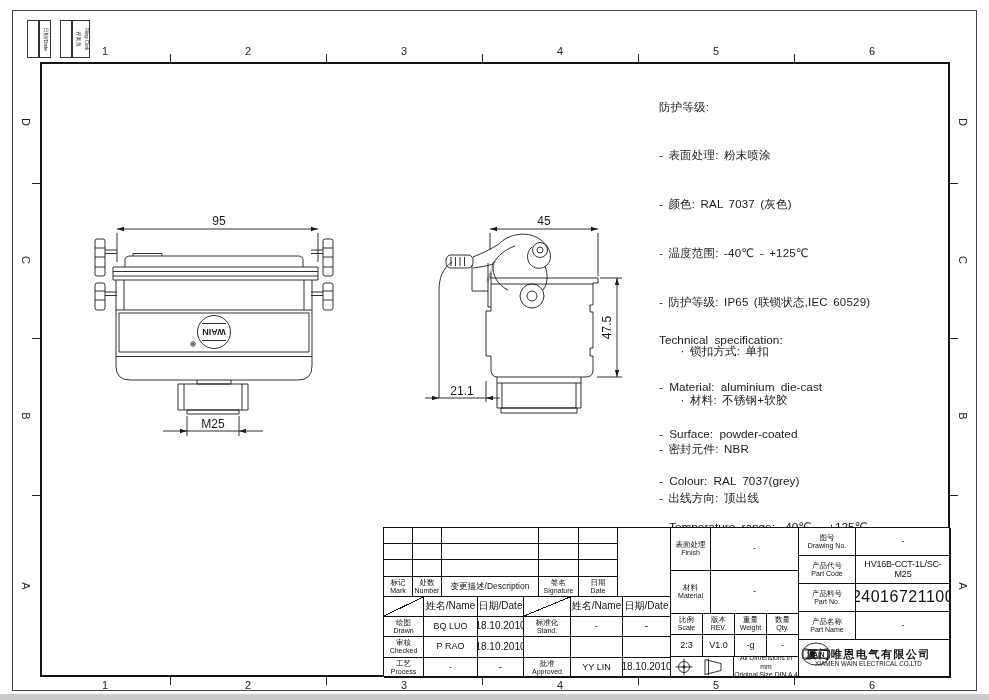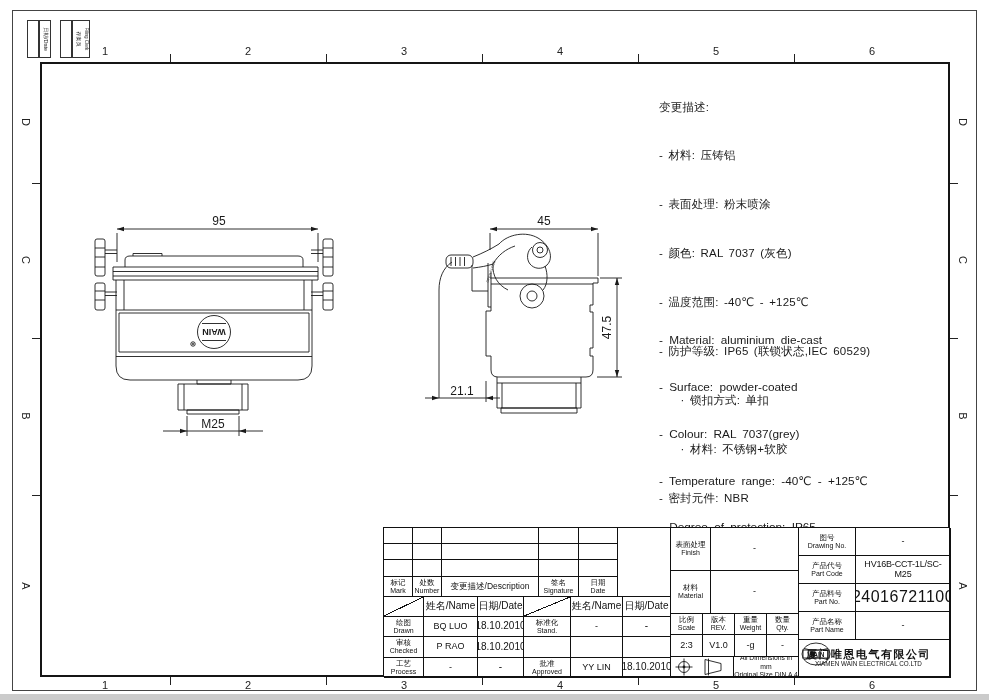--- a/index.html
+++ b/index.html
@@ -97,35 +97,35 @@
 <div class="abs tickv" style="left:638px;top:677px"></div>
 <div class="abs tickv" style="left:794px;top:677px"></div>
 <div class="abs tickh" style="left:32px;top:183px"></div>
 <div class="abs tickh" style="left:32px;top:338px"></div>
 <div class="abs tickh" style="left:32px;top:495px"></div>
 <div class="abs tickh" style="left:950px;top:183px"></div>
 <div class="abs tickh" style="left:950px;top:338px"></div>
 <div class="abs tickh" style="left:950px;top:495px"></div>
 
 <div class="specblock spec-cn">
-  <div>变更描述:</div>
-  <div>- 材料: 压铸铝</div>
+  <div>防护等级:</div>
   <div>- 表面处理: 粉末喷涂</div>
   <div>- 颜色: RAL 7037 (灰色)</div>
   <div>- 温度范围: -40℃ - +125℃</div>
   <div>- 防护等级: IP65 (联锁状态,IEC 60529)</div>
   <div>    · 锁扣方式: 单扣</div>
   <div>    · 材料: 不锈钢+软胶</div>
   <div>- 密封元件: NBR</div>
   <div>- 出线方向: 顶出线</div>
   <div>- 出线孔数: 1</div>
   <div>- 螺纹规格: M25</div>
 </div>
 
 <div class="specblock spec-en">
+  <div>Technical specification:</div>
   <div>- Material: aluminium die-cast</div>
   <div>- Surface: powder-coated</div>
   <div>- Colour: RAL 7037(grey)</div>
   <div>- Temperature range: -40℃ - +125℃</div>
   <div>- Degree of protection: IP65</div>
   <div>  (acc.to IEC 60529 for coupled connector)</div>
   <div>- Locking element:</div>
   
   
   

